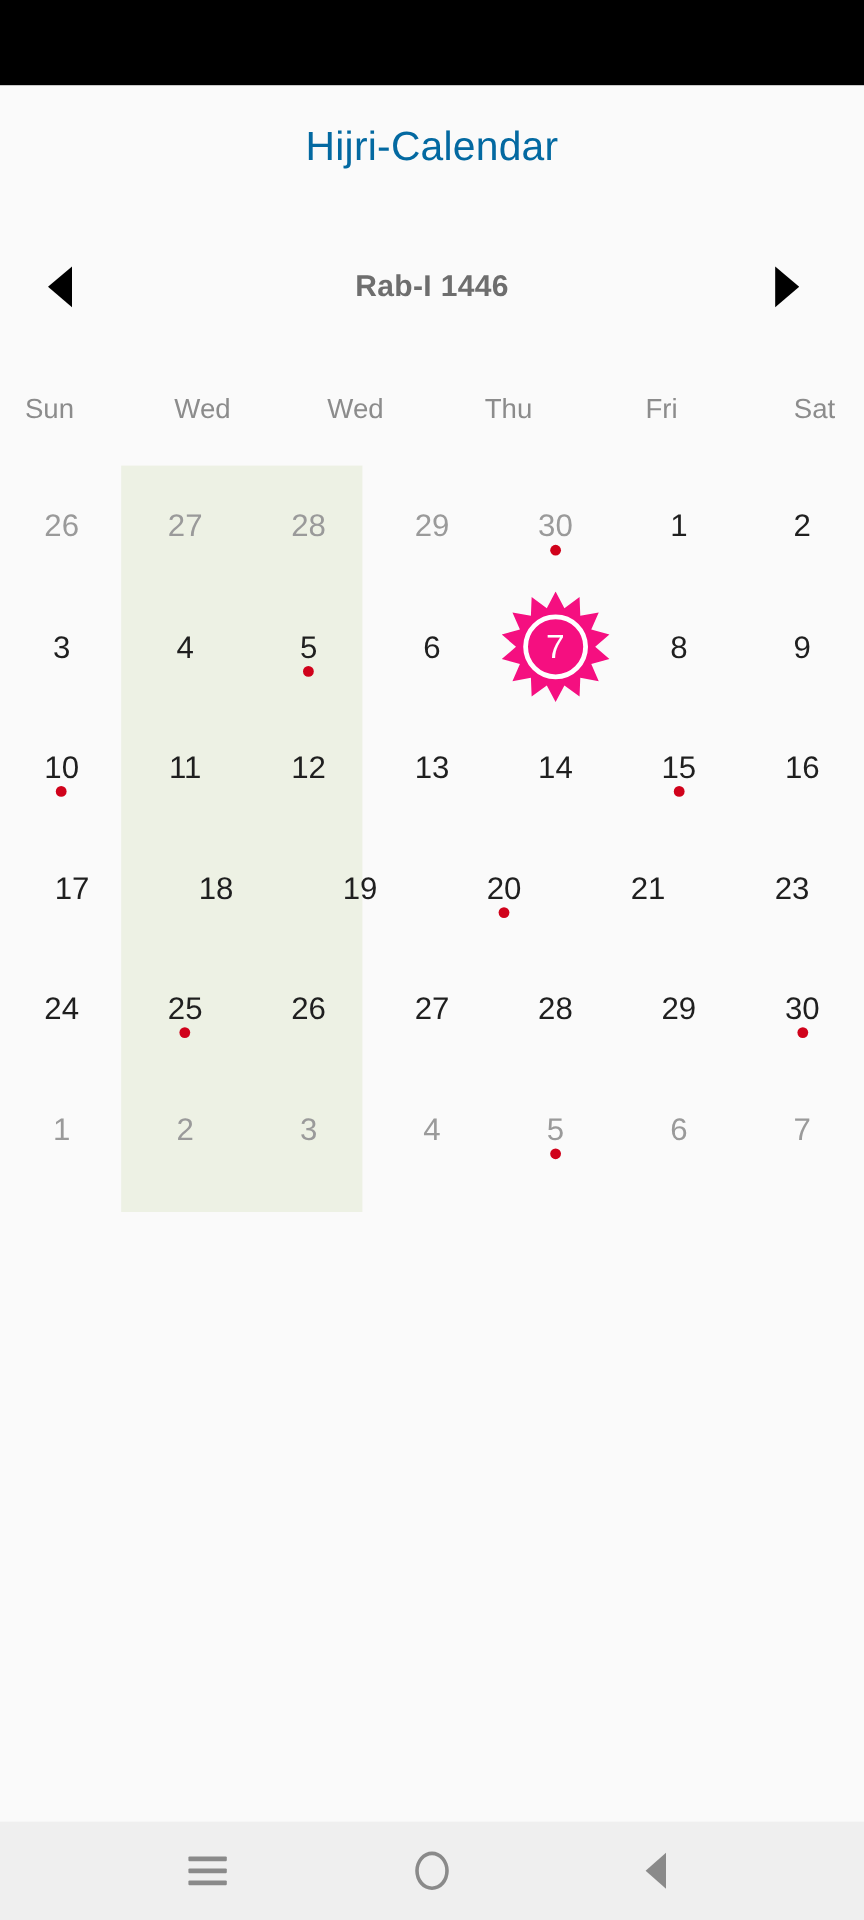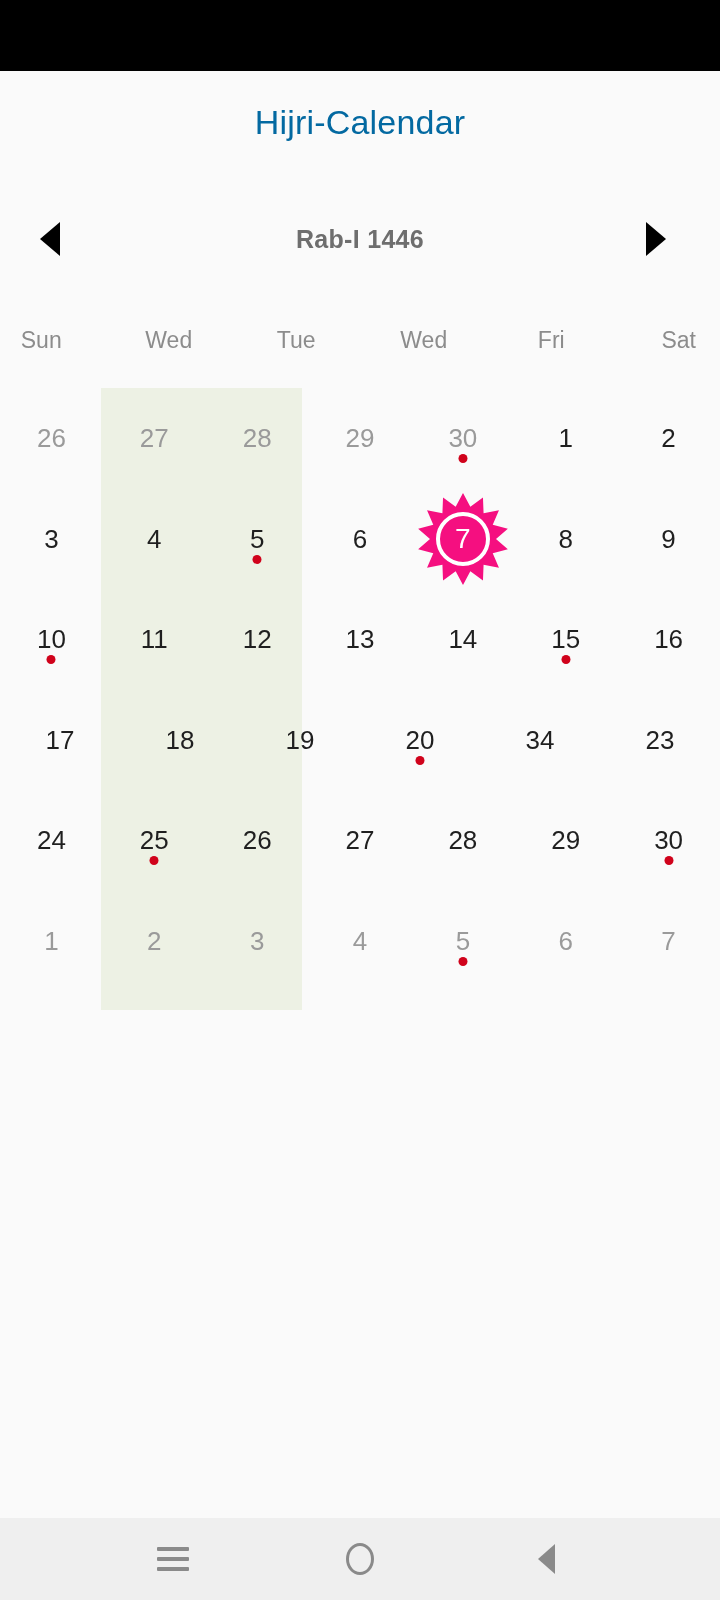--- a/index.html
+++ b/index.html
@@ -177,22 +177,22 @@
       <span class="tri left"></span>
     </button>
     <button class="nav-arrow next">
       <span class="tri right"></span>
     </button>
   </div>
 
   <div class="weekday-row" id="weekday-row">
       <div class="weekday-cell">Sun</div>
       <div class="weekday-cell">Wed</div>
-      <div class="weekday-cell">Tue</div>
       <div class="weekday-cell">Wed</div>
+      <div class="weekday-cell">Thu</div>
       <div class="weekday-cell">Fri</div>
       <div class="weekday-cell">Sat</div>
     </div>
 
   <div class="calendar">
     <div class="weekend-band"></div>
     <div class="weeks" id="weeks">
         <div class="week-row">
           <div class="day-cell muted">
             <span class="day-num">26</span>
@@ -280,21 +280,21 @@
             <span class="day-num">18</span>
           </div>
           <div class="day-cell">
             <span class="day-num">19</span>
           </div>
           <div class="day-cell">
             <span class="day-num">20</span>
             <span class="event-dot"></span>
           </div>
           <div class="day-cell">
-            <span class="day-num">34</span>
+            <span class="day-num">21</span>
           </div>
           <div class="day-cell">
             <span class="day-num">23</span>
           </div>
         </div>
         <div class="week-row">
           <div class="day-cell">
             <span class="day-num">24</span>
           </div>
           <div class="day-cell">

